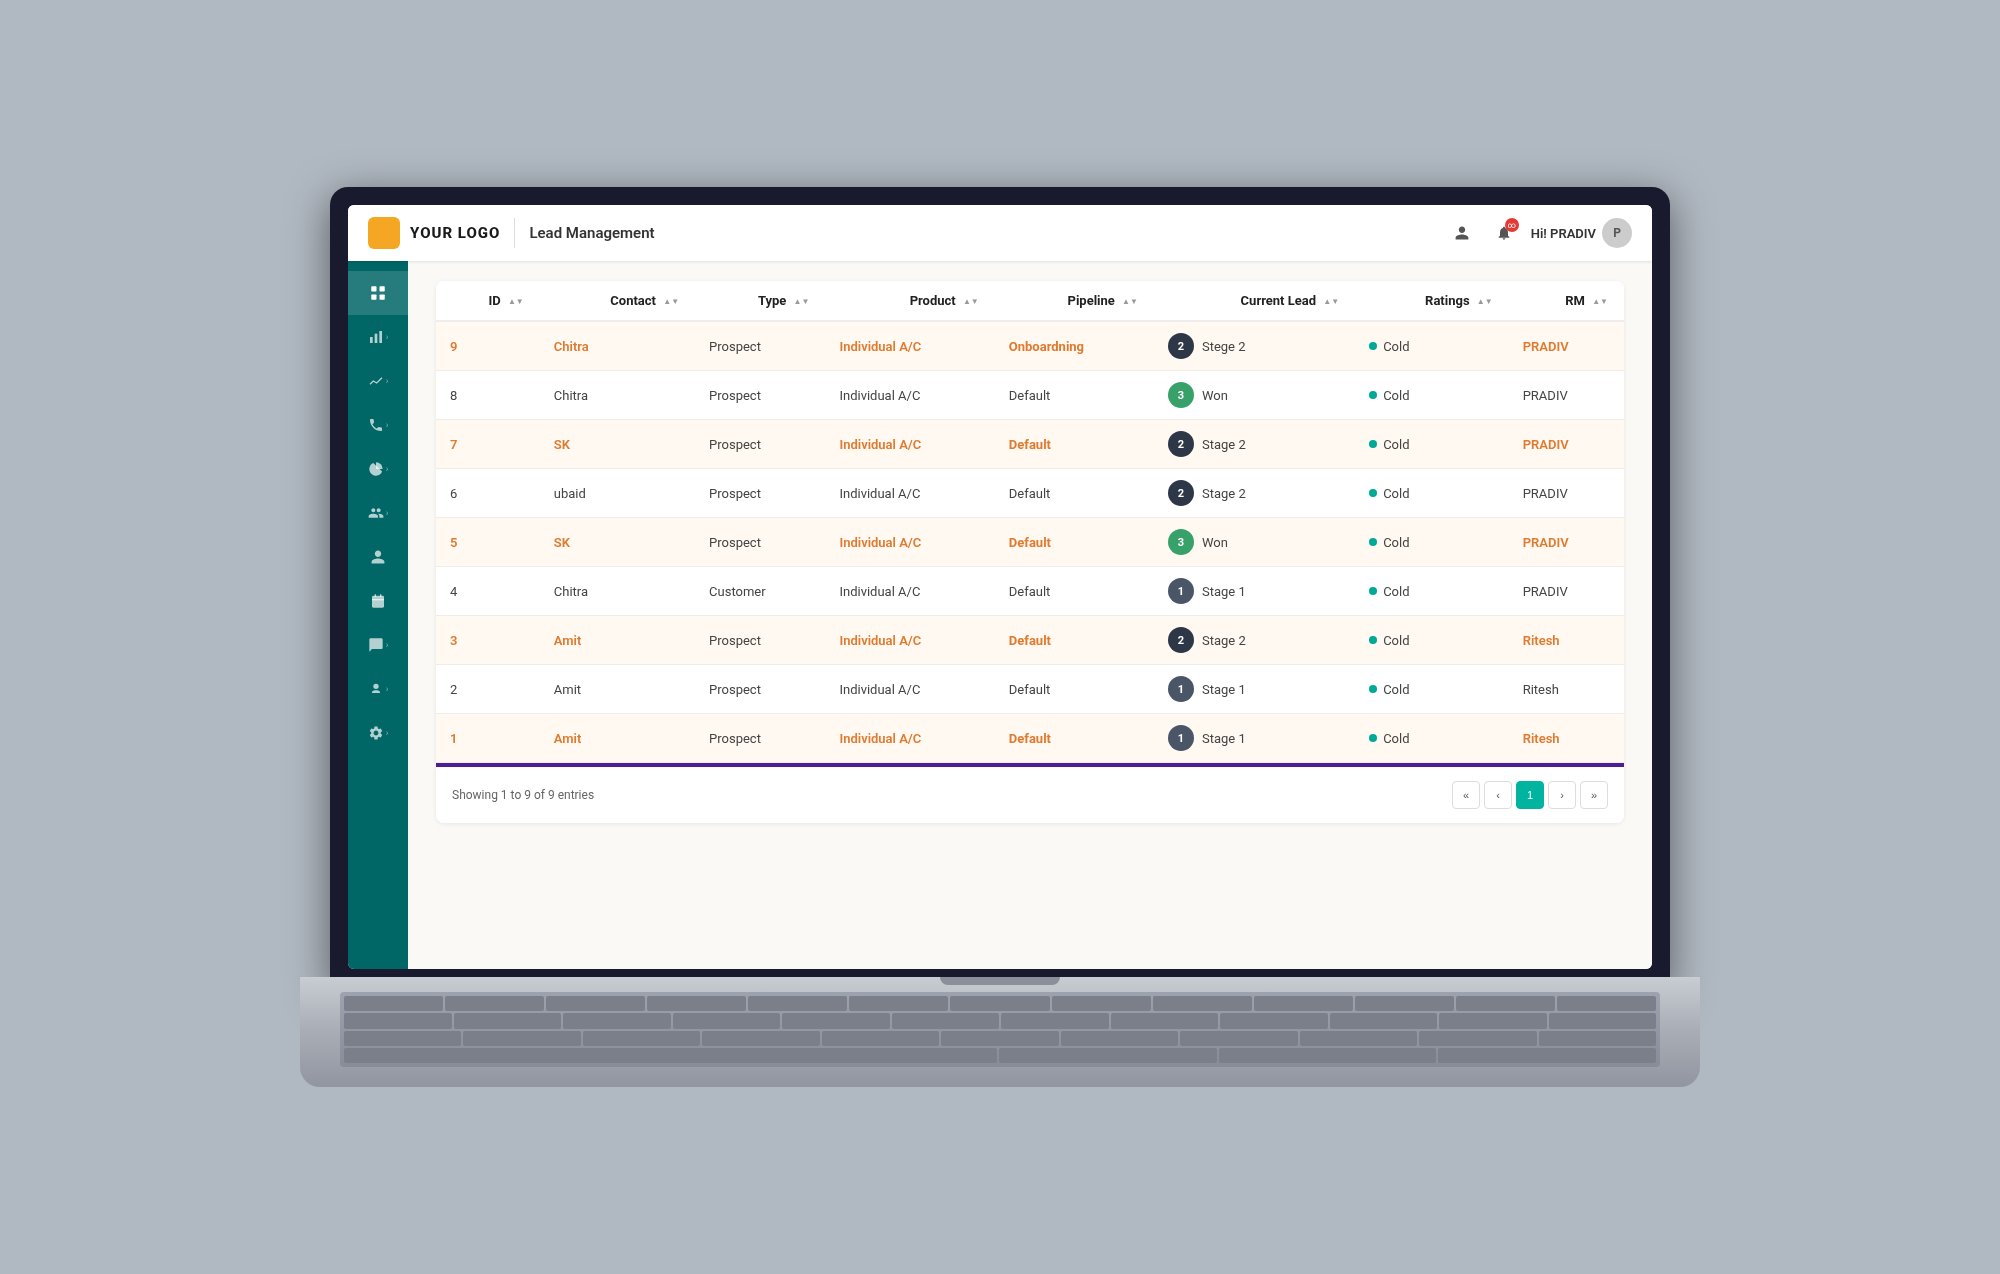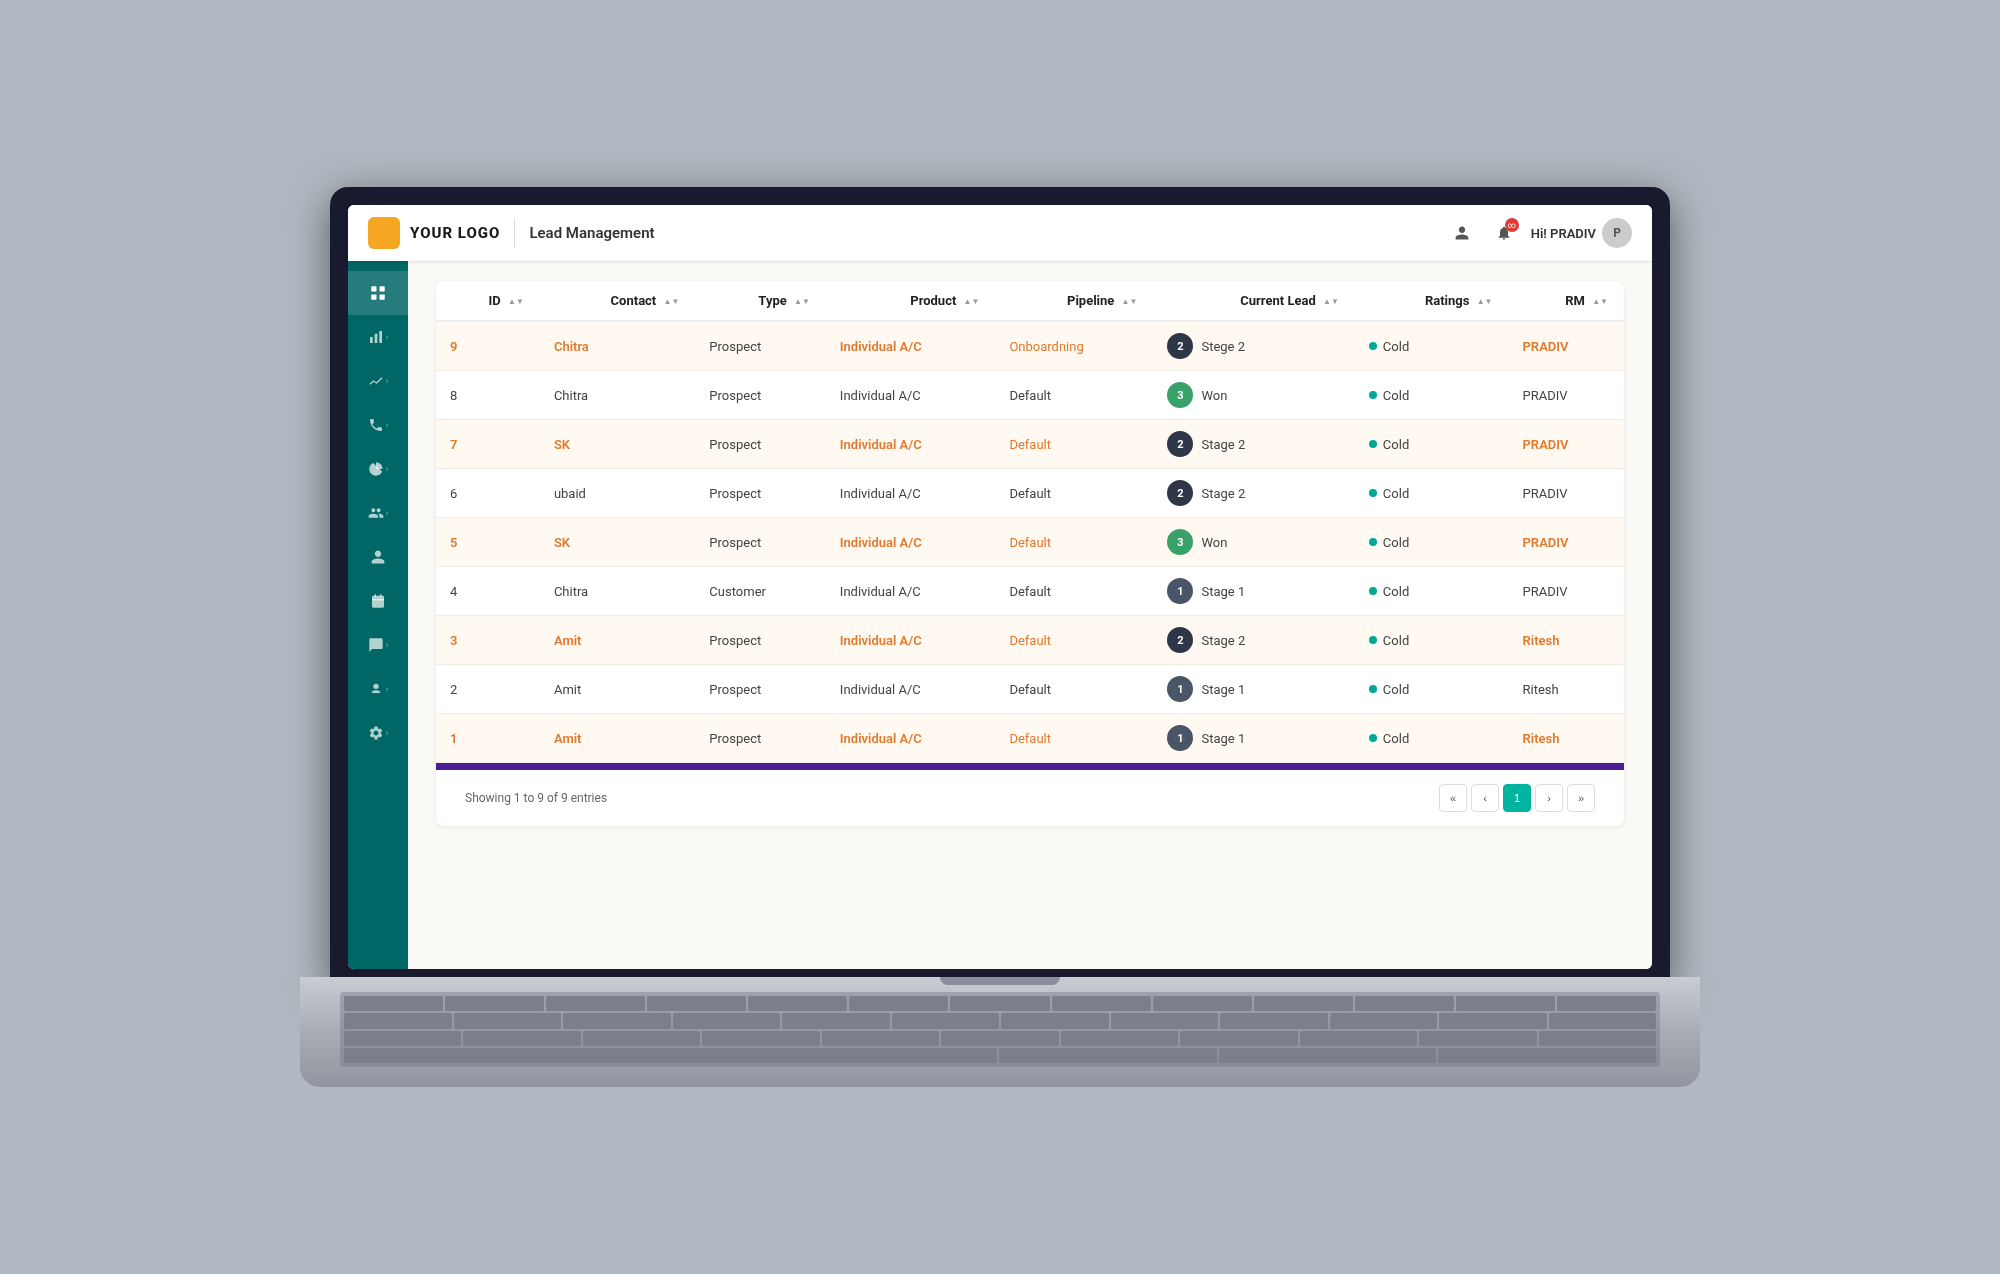--- a/index.html
+++ b/index.html
@@ -320,21 +320,21 @@
       color: #444;
     }
 
     .td-highlight {
       color: #e07a2f;
       font-weight: 600;
     }
 
     .td-pipeline-highlight {
       color: #e07a2f;
-      font-weight: 400;
+      font-weight: 700;
     }
 
     .stage-badge {
       display: inline-flex;
       align-items: center;
       justify-content: center;
       width: 26px; height: 26px;
       border-radius: 50%;
       color: #fff;
       font-size: 11px;
@@ -358,25 +358,25 @@
     .ratings-cell {
       display: flex;
       align-items: center;
     }
 
     
     .table-footer {
       display: flex;
       align-items: center;
       justify-content: space-between;
-      padding: 14px 29px;
+      padding: 14px 16px;
       font-size: 12px;
       color: #666;
       background: #fff;
-      border-top: 7px solid #4c1d95;
+      border-top: 4px solid #4c1d95;
       gap: 28px;
     }
 
     .pagination {
       display: flex;
       align-items: center;
       gap: 4px;
     }
 
     .page-btn {

